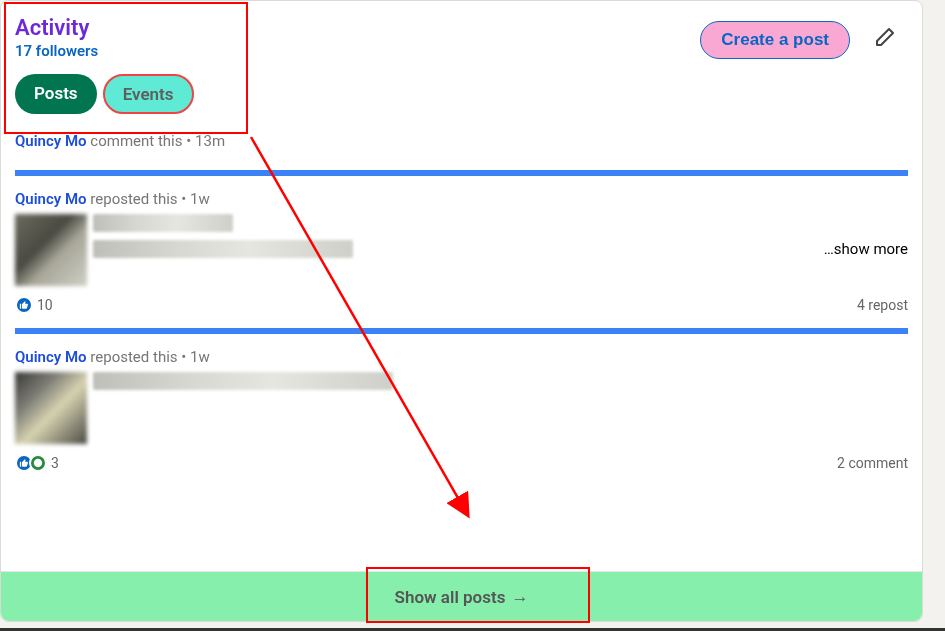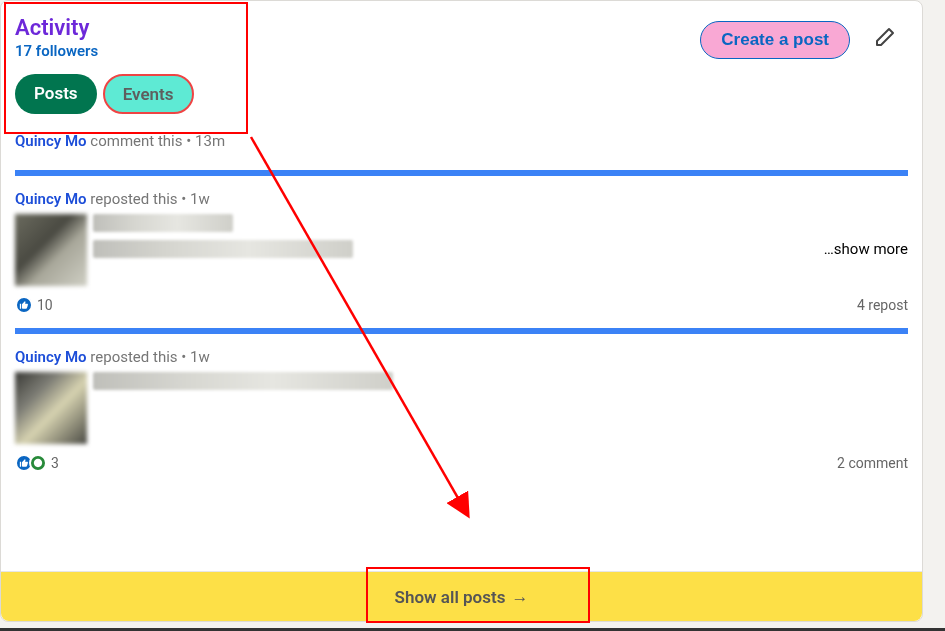--- a/index.html
+++ b/index.html
@@ -150,21 +150,21 @@
     background: #288a3a;
     margin-left: -8px;
   }
   .react-icon svg { width: 10px; height: 10px; fill: #fff; }
   .footer {
     border-top: 1px solid #e6e6e6;
     text-align: center;
     padding: 14px 0;
     position: absolute;
     bottom: 0; left: 0; right: 0;
-    background: #fde047;
+    background: #86efac;
     border-bottom-left-radius: 8px;
     border-bottom-right-radius: 8px;
   }
   .show-all {
     font-size: 17px;
     font-weight: 600;
     color: #555;
     cursor: pointer;
     display: inline-flex;
     align-items: center;

